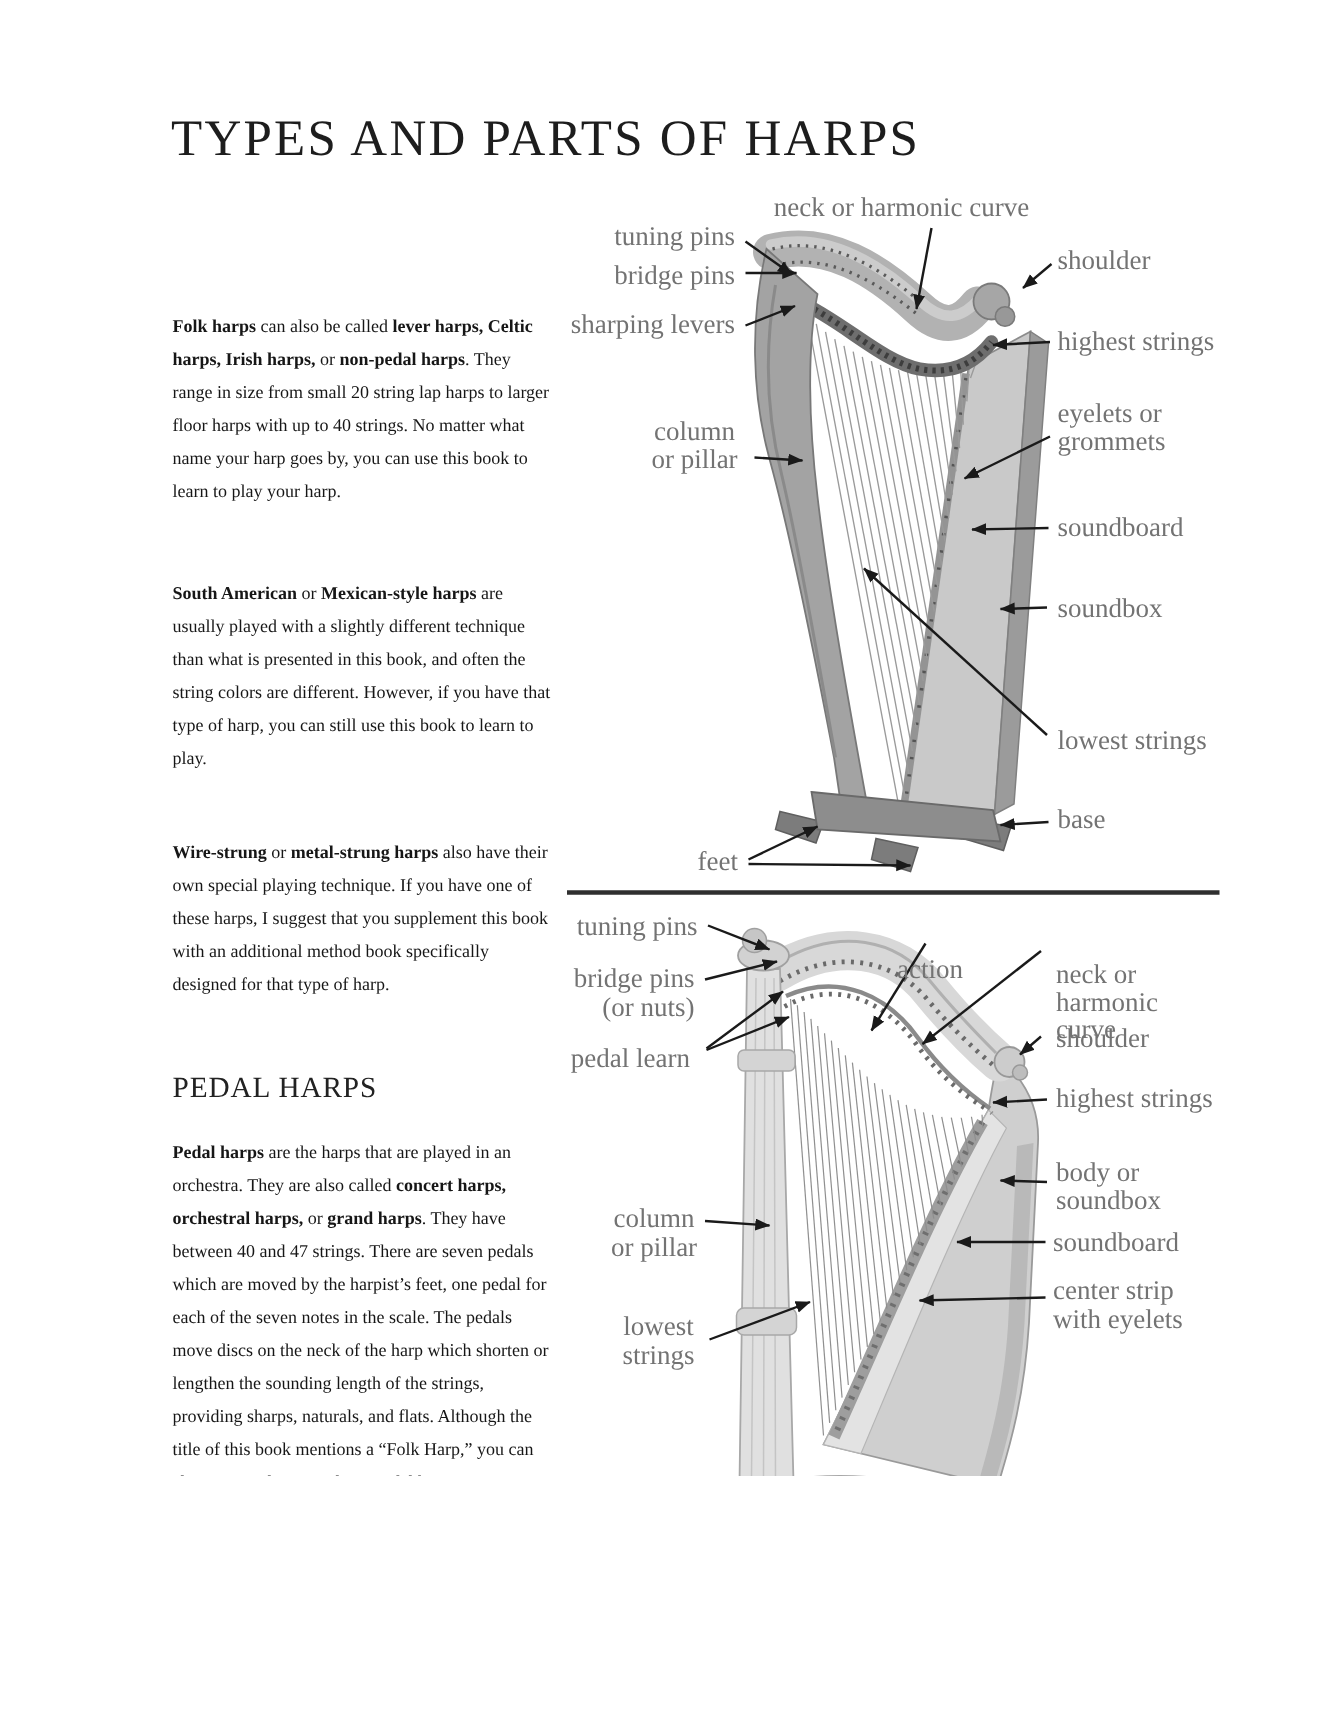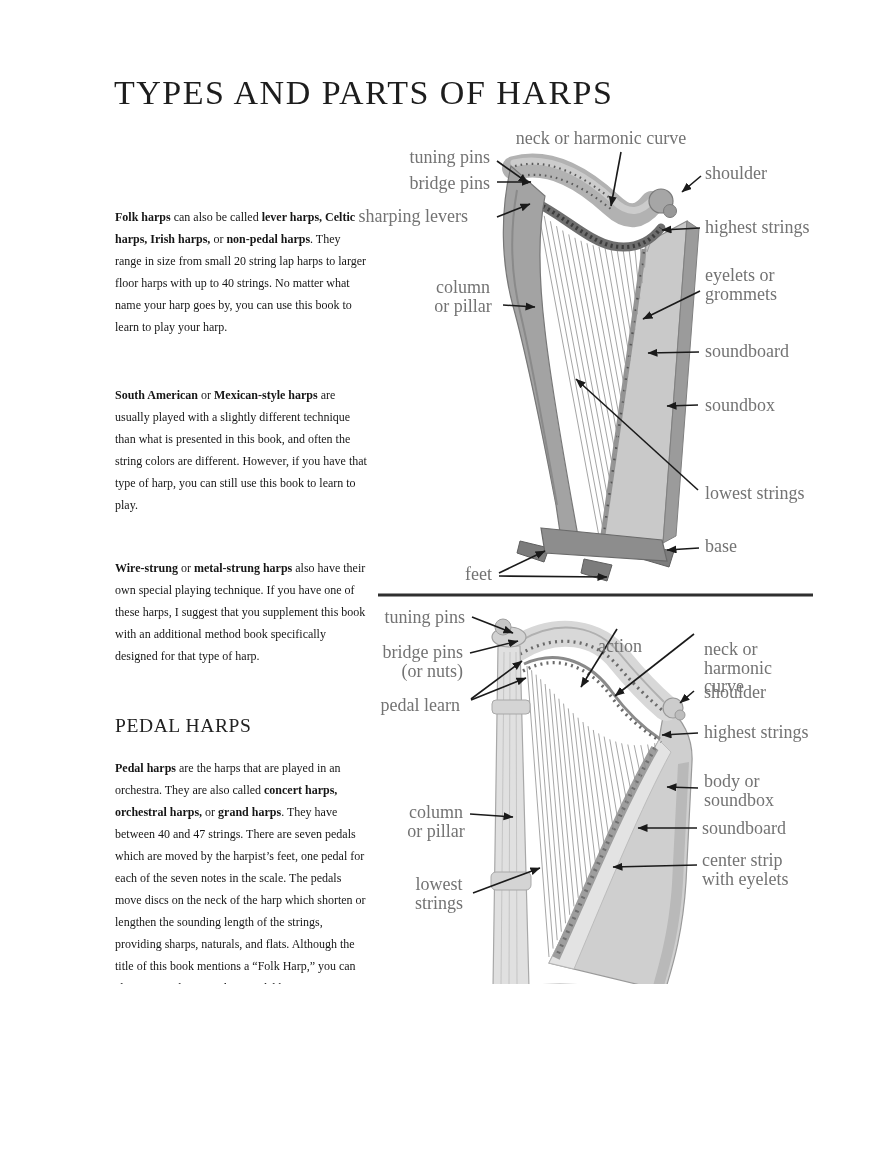--- a/index.html
+++ b/index.html
@@ -212,21 +212,21 @@
   <div class="para" style="top:557px"><b>Wire-strung</b><span> or </span><b>metal-strung harps</b><span> also have their own special playing technique. If you have one of these harps, I suggest that you supplement this book with an additional method book specifically designed for that type of harp.</span></div>
   <div class="para" style="top:384px"><b>South American</b><span> or </span><b>Mexican-style harps</b><span> are usually played with a slightly different technique than what is presented in this book, and often the string colors are different. However, if you have that type of harp, you can still use this book to learn to play.</span></div>
 
   <div class="section-heading" style="top:714px">PEDAL HARPS</div>
   <div class="para" style="top:757px"><b>Pedal harps</b><span> are the harps that are played in an orchestra. They are also called </span><b>concert harps, orchestral harps,</b><span> or </span><b>grand harps</b><span>. They have between 40 and 47 strings. There are seven pedals which are moved by the harpist’s feet, one pedal for each of the seven notes in the scale. The pedals move discs on the neck of the harp which shorten or lengthen the sounding length of the strings, providing sharps, naturals, and flats. Although the title of this book mentions a “Folk Harp,” you can also use it to learn to play a pedal harp.</span></div>
 
   <div id="labels-layer">
       <div class="diagram-label" style="top: 129px; left: 601px; transform: translateX(-50%); text-align: center;">neck or harmonic curve</div>
       <div class="diagram-label" style="top: 148px; right: 397px; text-align: right;">tuning pins</div>
       <div class="diagram-label" style="top: 174px; right: 397px; text-align: right;">bridge pins</div>
-      <div class="diagram-label" style="top: 207px; right: 419px; text-align: right;">sharping levers</div>
+      <div class="diagram-label" style="top: 207px; right: 397px; text-align: right;">sharping levers</div>
       <div class="diagram-label" style="top: 164px; left: 705px;">shoulder</div>
       <div class="diagram-label" style="top: 218px; left: 705px;">highest strings</div>
       <div class="diagram-label" style="top: 278px; left: 463px; transform: translateX(-50%); text-align: center;">column
 or pillar</div>
       <div class="diagram-label" style="top: 266px; left: 705px;">eyelets or
 grommets</div>
       <div class="diagram-label" style="top: 342px; left: 705px;">soundboard</div>
       <div class="diagram-label" style="top: 396px; left: 705px;">soundbox</div>
       <div class="diagram-label" style="top: 484px; left: 705px;">lowest strings</div>
       <div class="diagram-label" style="top: 537px; left: 705px;">base</div>

